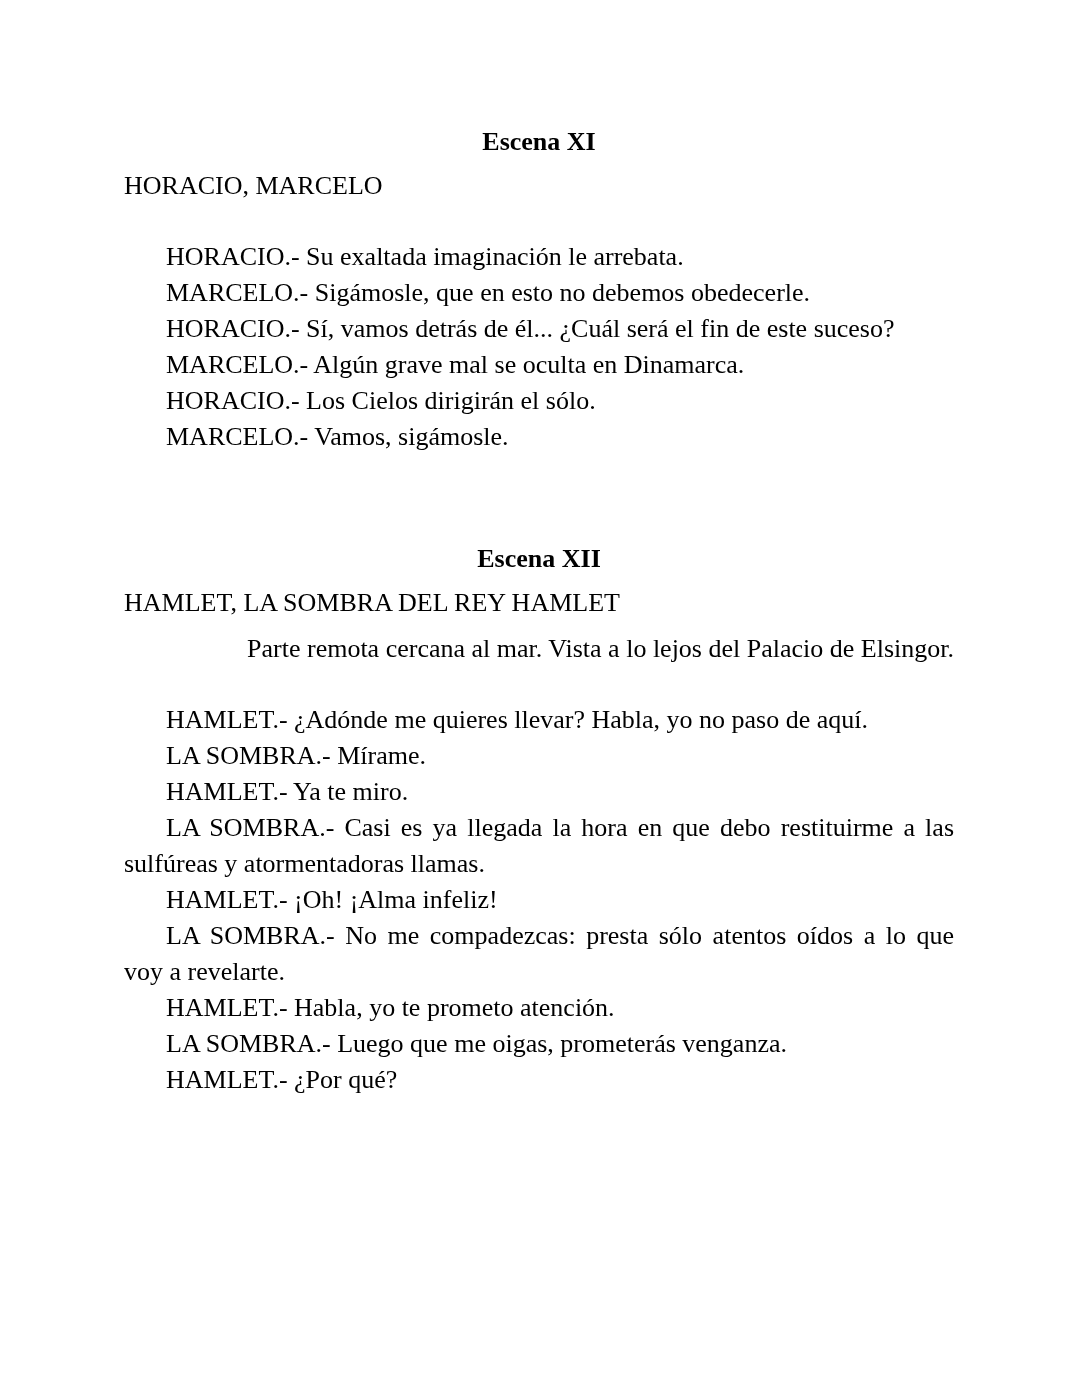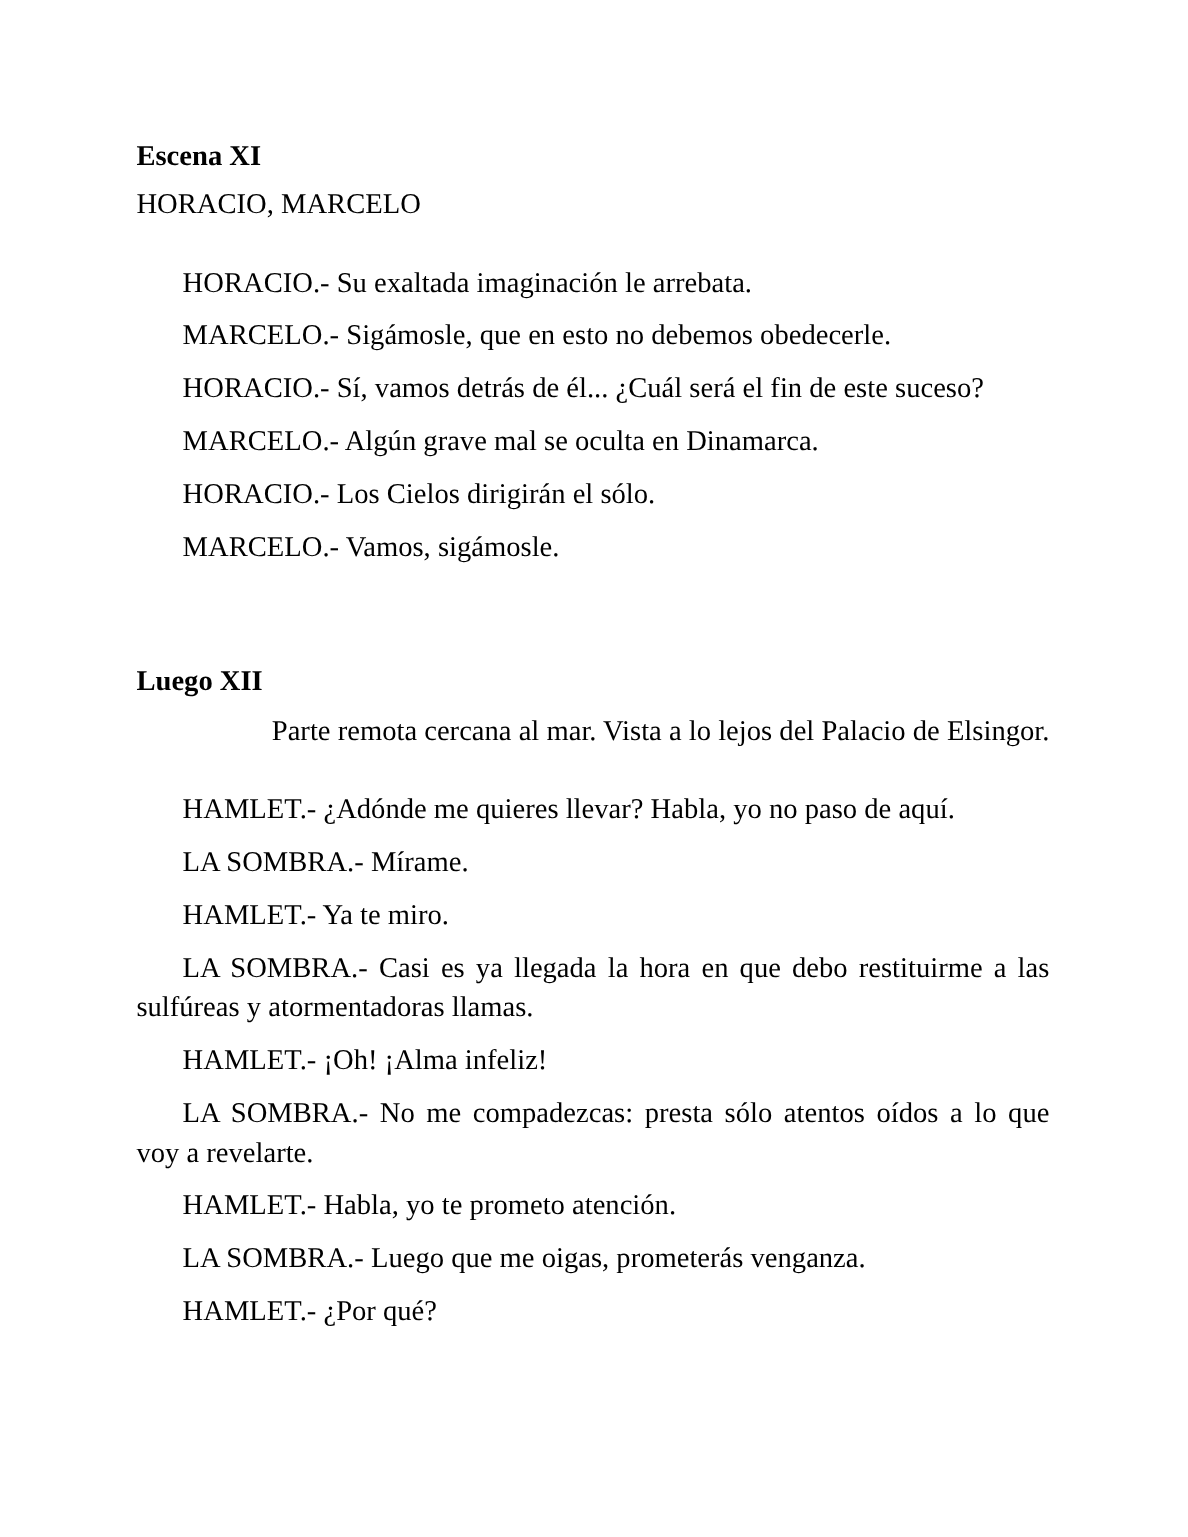--- a/index.html
+++ b/index.html
@@ -18,38 +18,39 @@
     width: 830px;
     margin-left: 124px;
     padding-top: 124px;
     color: #000000;
     font-size: 26px;
     line-height: 36px;
   }
   .scene-heading {
     font-size: 26px;
     font-weight: bold;
+    text-align: center;
     margin: 0;
   }
   .section-gap .scene-heading {
     margin-top: 86px;
   }
   .scene-cast {
     text-align: left;
     margin: 8px 0 0 0;
   }
   .stage-direction {
     text-align: right;
     margin: 10px 0 0 0;
   }
   .dialogue-group {
     margin-top: 35px;
   }
   .dialogue {
-    margin: 12px 0 0 0;
+    margin: 0 0 0 0;
   }
   .line {
     text-indent: 42px;
   }
   .line.cont {
     text-indent: 0;
   }
   .line.fill {
     text-align: justify;
     text-align-last: justify;
@@ -80,21 +81,22 @@
       <p class="dialogue">
         <span class="line" style="display:block">HORACIO.- Los Cielos dirigirán el sólo.</span>
       </p>
       <p class="dialogue">
         <span class="line" style="display:block">MARCELO.- Vamos, sigámosle.</span>
       </p>
     </div>
   </section>
 
   <section class="section-gap">
-    <h1 class="scene-heading">Luego XII</h1>
+    <h1 class="scene-heading">Escena XII</h1>
+    <p class="scene-cast">HAMLET, LA SOMBRA DEL REY HAMLET</p>
     <p class="stage-direction">Parte remota cercana al mar. Vista a lo lejos del Palacio de Elsingor.</p>
 
     <div class="dialogue-group">
       <p class="dialogue">
         <span class="line" style="display:block">HAMLET.- ¿Adónde me quieres llevar? Habla, yo no paso de aquí.</span>
       </p>
       <p class="dialogue">
         <span class="line" style="display:block">LA SOMBRA.- Mírame.</span>
       </p>
       <p class="dialogue">

